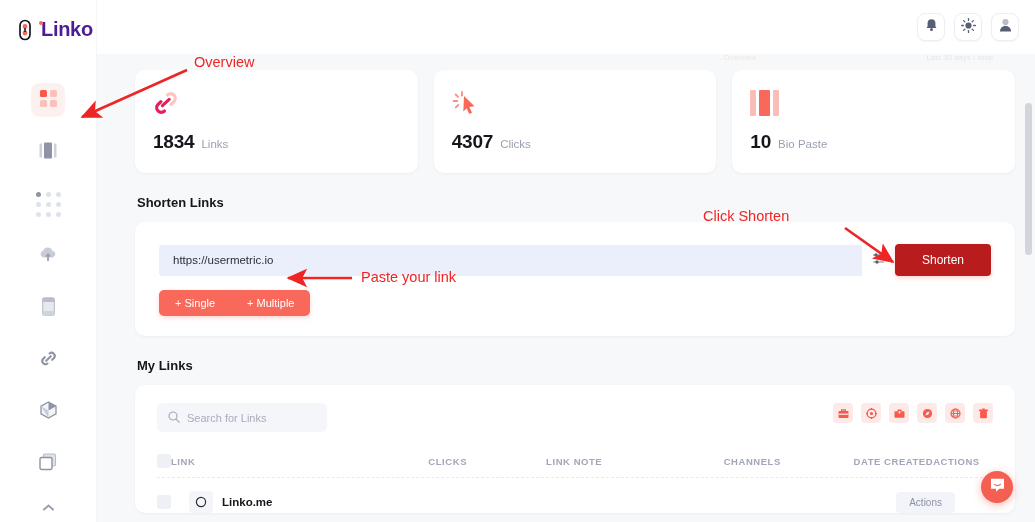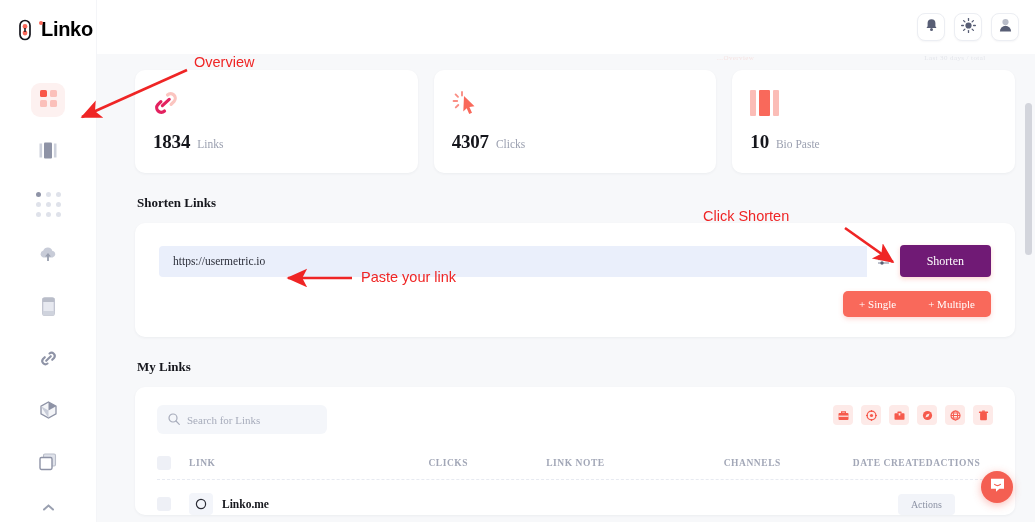--- a/index.html
+++ b/index.html
@@ -15,37 +15,36 @@
   .sidebar {
     position: absolute; left: 0; top: 0; width: 97px; height: 522px;
     background: #ffffff; z-index: 6;
     border-right: 1px solid #f4f5f8;
   }
   .logo-wrap {
     display: flex; align-items: center; gap: 5px;
     padding: 18px 0 0 16px;
   }
   .logo-mark { width: 20px; height: 22px; position: relative; flex: 0 0 auto; }
-  .logo-text { font-size: 20px; font-weight: 700; color: #000000; letter-spacing: -0.3px; }
+  .logo-text { font-size: 20px; font-weight: 700; color: #4c1d95; letter-spacing: -0.3px; }
   .logo-dot { position: absolute; width: 4px; height: 4px; border-radius: 50%; background: #fa6a5c; top: 2px; left: 23px; }
 
   .side-nav { margin-top: 42px; display: flex; flex-direction: column; align-items: center; gap: 18px; }
   .side-item {
     width: 34px; height: 34px; border-radius: 9px;
     display: flex; align-items: center; justify-content: center;
     cursor: pointer;
   }
   .side-item.active { background: #fdf1f0; }
   .side-bottom { position: absolute; bottom: 6px; left: 0; width: 97px; display: flex; justify-content: center; }
 
   
   .main {
     position: absolute; left: 97px; top: 0; right: 0; bottom: 0;
     background: #f7f8fa;
-    font-family: Liberation Serif, serif;
   }
   .topbar {
     height: 54px; background: #ffffff;
     display: flex; align-items: center; justify-content: flex-end;
     padding-right: 16px; gap: 9px;
     position: relative; z-index: 4;
   }
   .top-btn {
     width: 28px; height: 28px; border-radius: 8px; background: #fff;
     border: 1px solid #eceef3;
@@ -93,26 +92,26 @@
   .input-row { display: flex; align-items: center; }
   .url-input {
     flex: 1 1 auto; height: 31px; background: #eaeffb; border: none; border-radius: 4px 0 0 4px;
     padding: 0 14px; font-size: 11.5px; color: #2c2f3a; font-family: inherit; outline: none;
   }
   .gear-btn {
     width: 33px; height: 31px; background: #fff; border: none;
     display: flex; align-items: center; justify-content: center; cursor: pointer;
   }
   .shorten-btn {
-    height: 32px; padding: 0 27px; background: #701a75; color: #fff;
+    height: 32px; padding: 0 27px; background: #b91c1c; color: #fff;
     border: none; border-radius: 4px; font-size: 12px; font-weight: 500;
     cursor: pointer; font-family: inherit;
     box-shadow: 0 2px 5px rgba(249,105,91,0.28);
   }
-  .add-row { display: flex; justify-content: flex-end; margin-top: 14px; }
+  .add-row { display: flex; justify-content: flex-start; margin-top: 14px; }
   .add-group {
     display: flex; background: #f9695b; border-radius: 5px; overflow: hidden;
     box-shadow: 0 2px 5px rgba(249,105,91,0.26);
   }
   .add-group button {
     background: transparent; border: none; color: #fff; font-size: 11px; font-weight: 500;
     padding: 7px 16px; cursor: pointer; font-family: inherit;
   }
 
   
@@ -136,21 +135,21 @@
     display: flex; align-items: center; justify-content: center; cursor: pointer;
   }
 
   .thead {
     display: flex; align-items: center; margin-top: 22px;
     font-size: 9.5px; font-weight: 600; color: #a2a7b7; letter-spacing: .55px;
     padding-bottom: 9px;
     border-bottom: 1px dashed #e7eaf1;
   }
   .chk { width: 14px; height: 14px; border-radius: 3px; background: #eef0f6; flex: 0 0 auto; }
-  .col-link { width: 258px; padding-left: 18px; }
+  .col-link { width: 258px; }
   .col-clicks { width: 104px; }
   .col-note { width: 192px; padding-left: 14px; }
   .col-chan { width: 92px; }
   .col-date { width: 118px; text-align: right; }
   .col-act { width: 60px; }
 
   .trow { display: flex; align-items: center; padding-top: 13px; }
   .fav {
     width: 24px; height: 22px; border-radius: 4px; background: #f3f5fa;
     display: flex; align-items: center; justify-content: center; margin-left: 18px;

